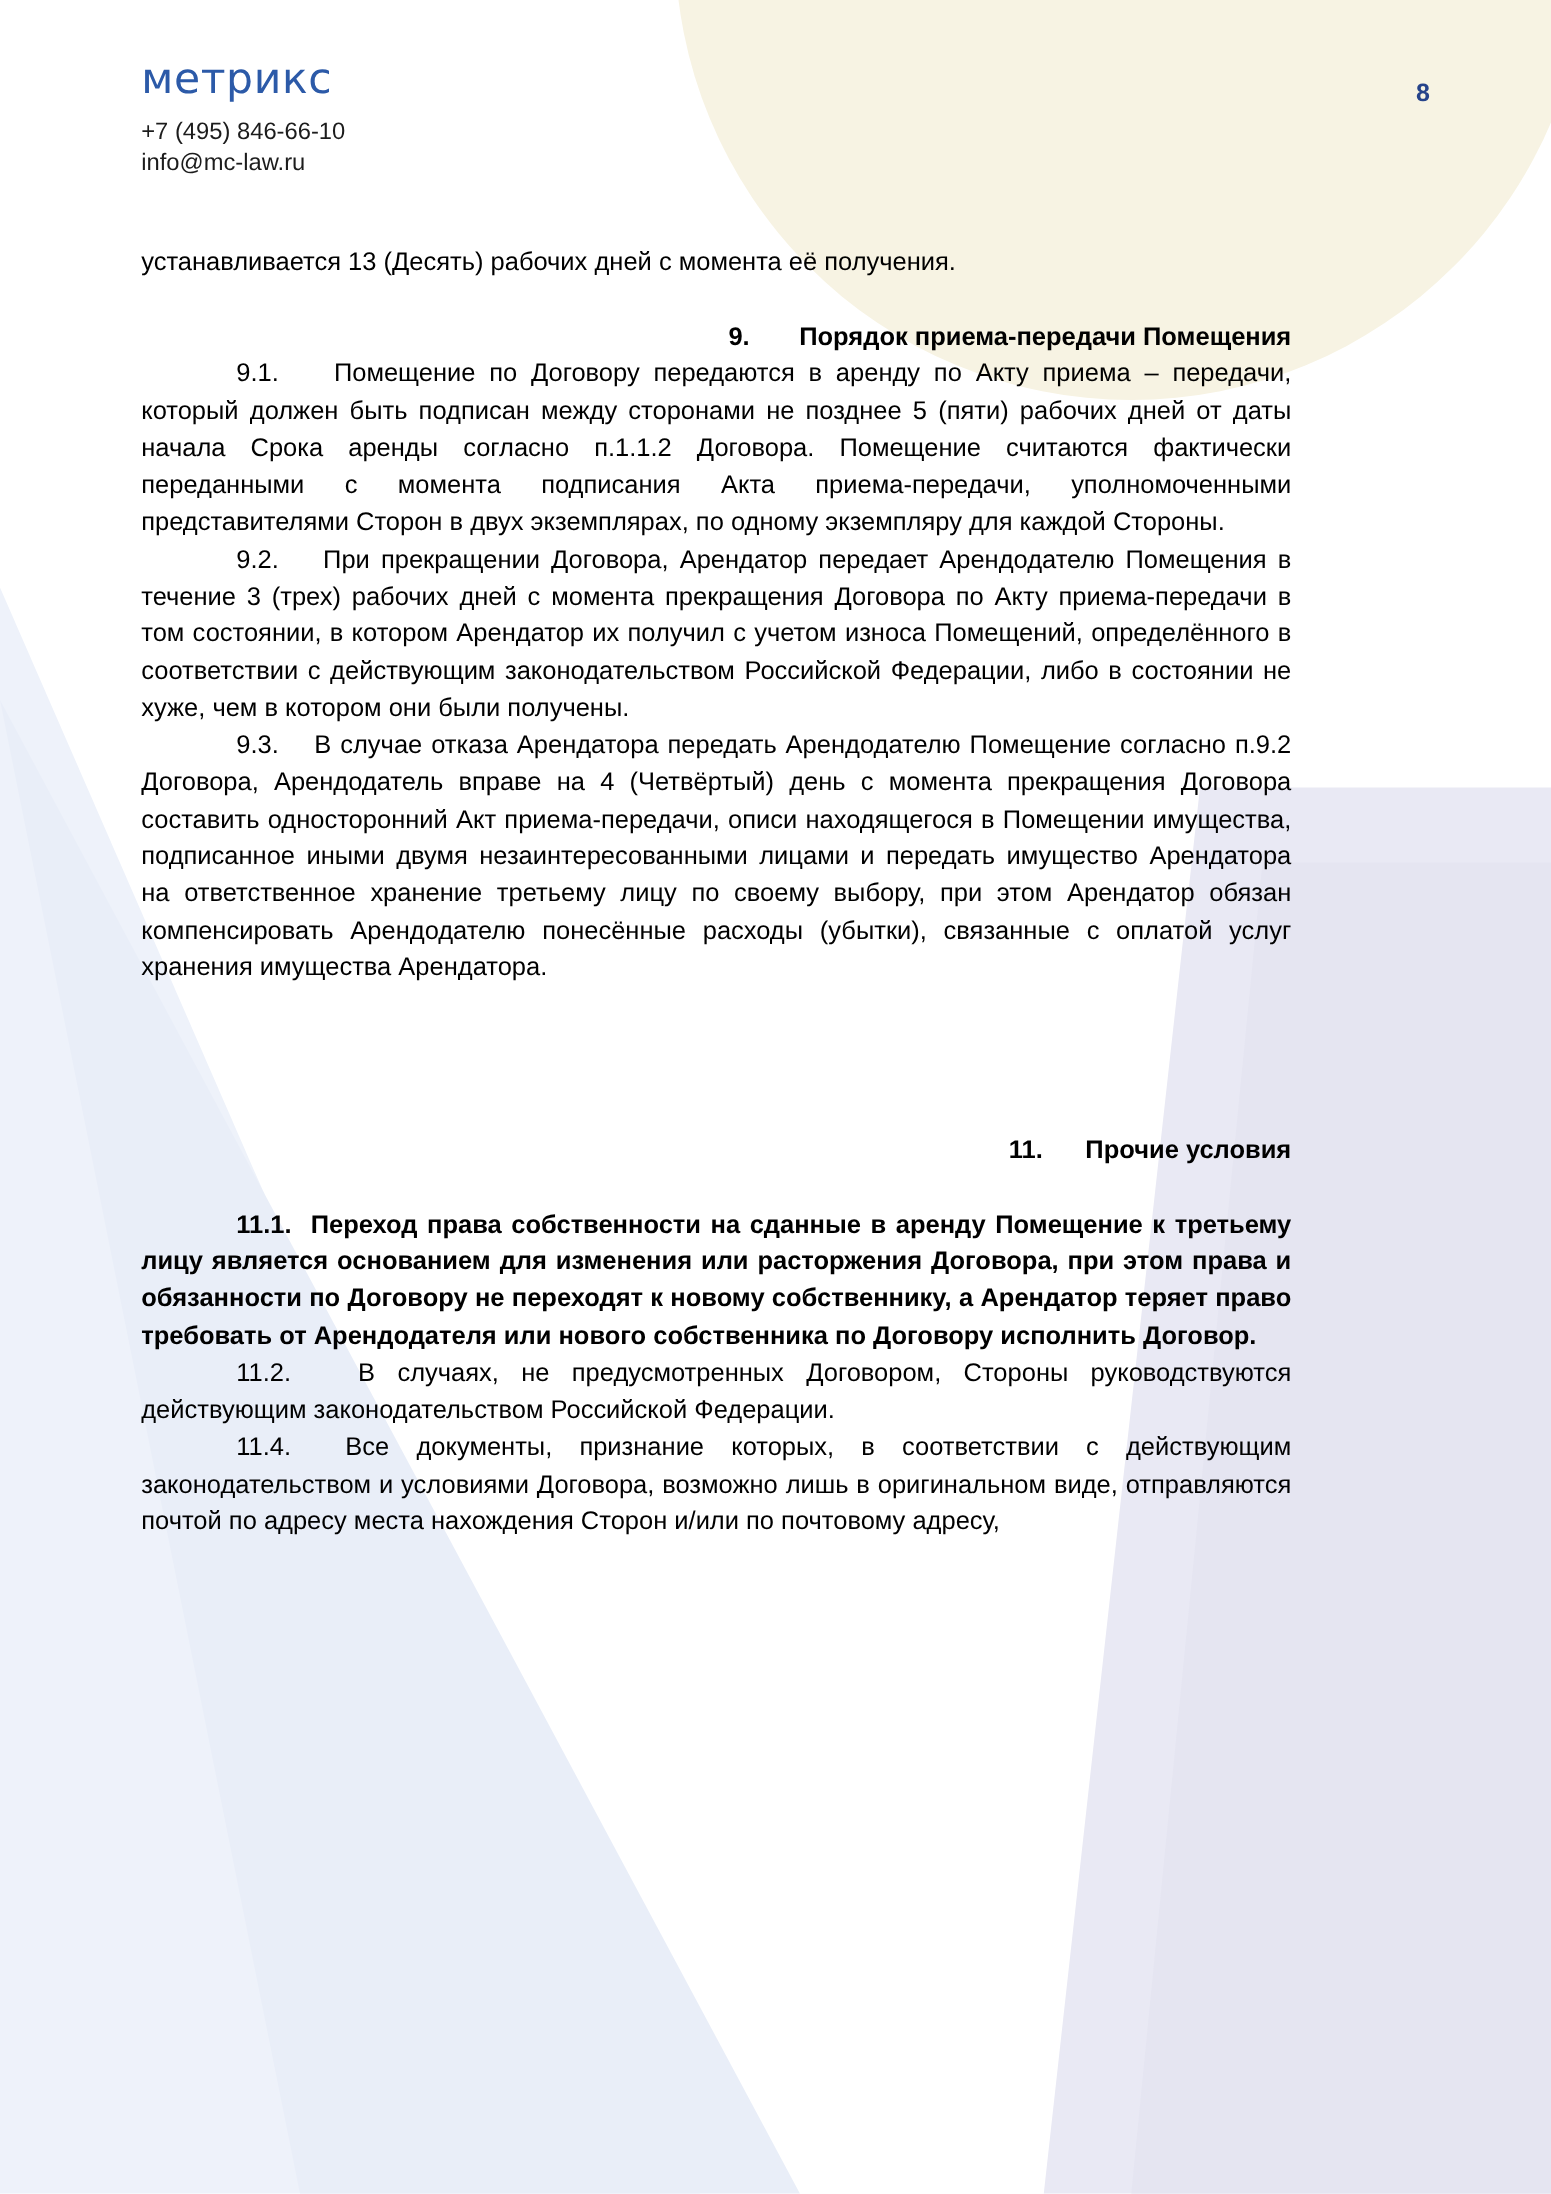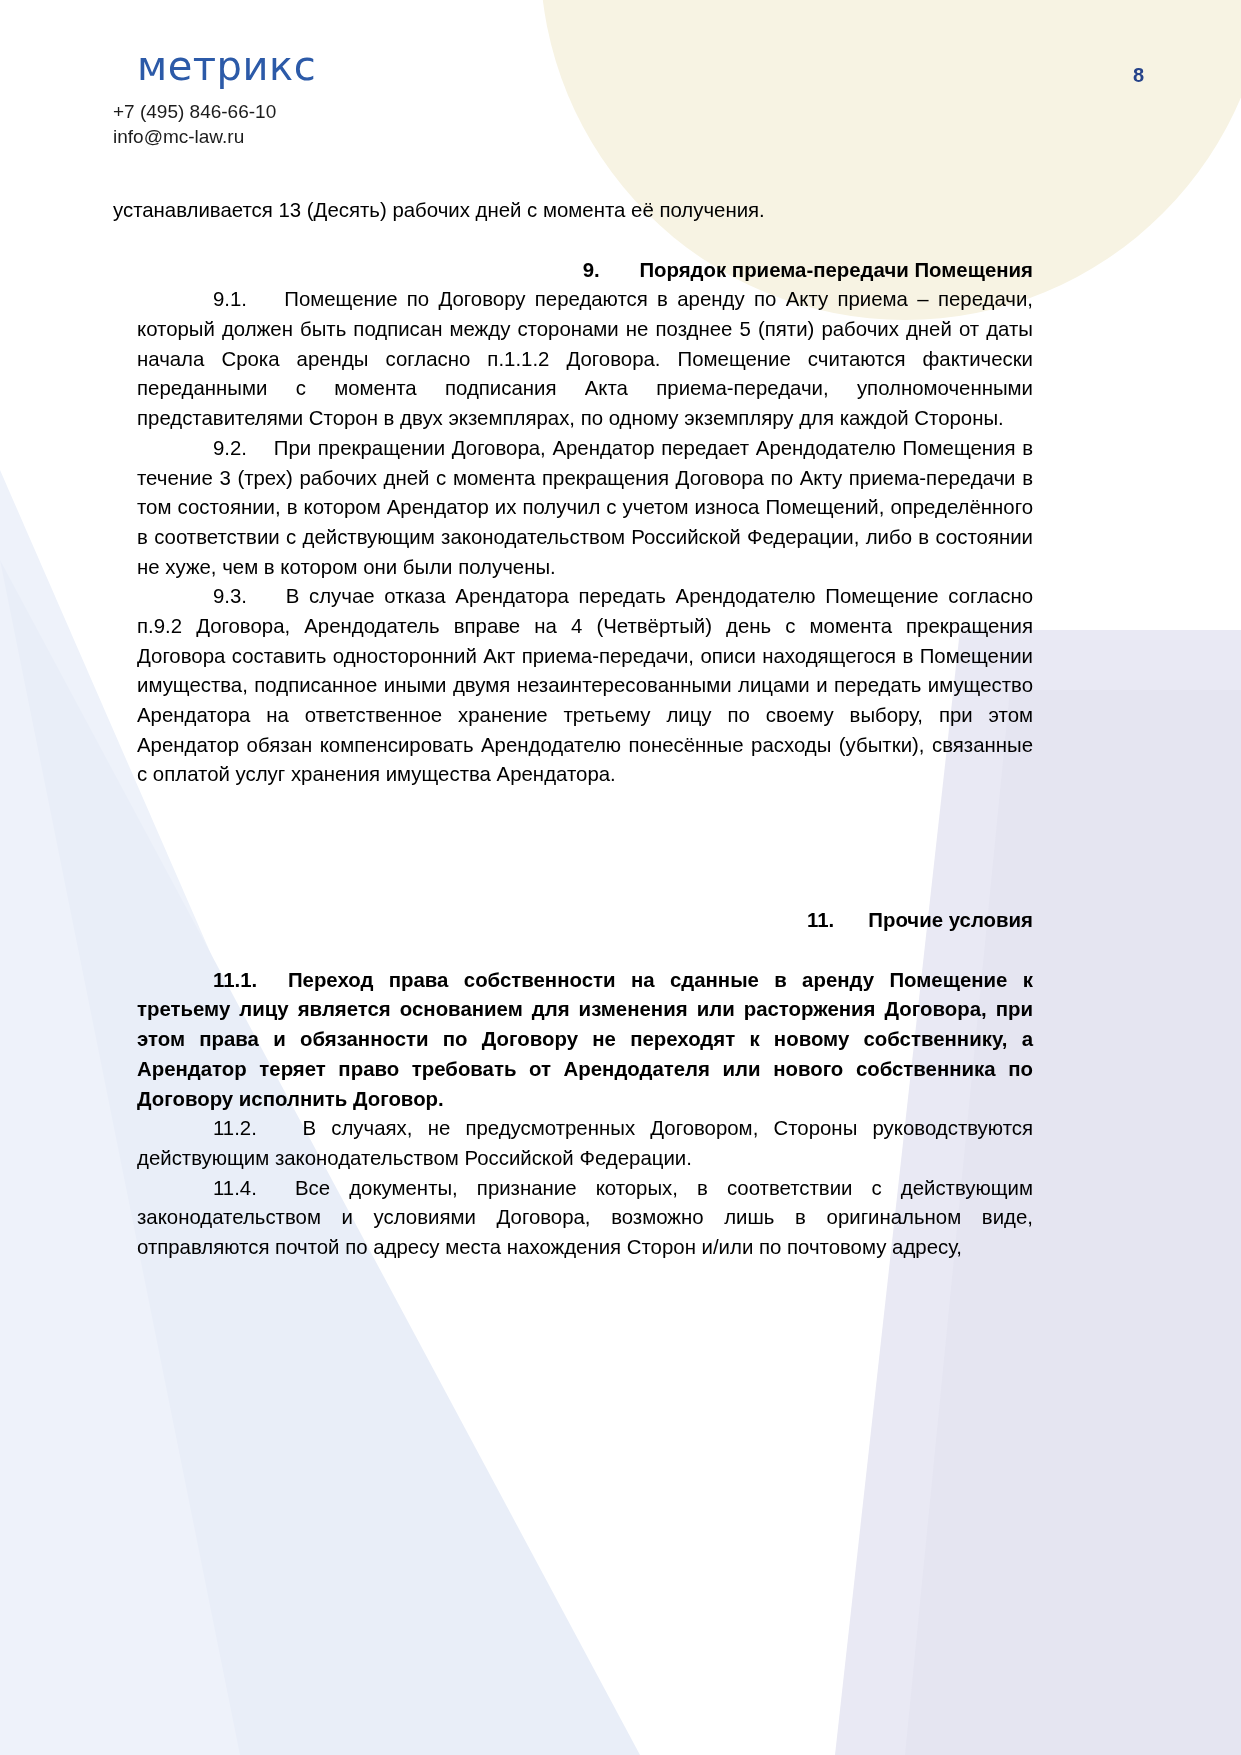--- a/index.html
+++ b/index.html
@@ -41,27 +41,26 @@
     width: 1241px;
     height: 170px;
   }
   .brand {
     position: absolute;
     left: 113px;
     top: 46px;
   }
   .brand-logo {
     font-family: "DejaVu Sans", sans-serif;
-    font-size: 40px;
+    font-size: 34px;
     font-weight: 400;
     letter-spacing: 0.5px;
     color: #2c5aa8;
     line-height: 1;
     white-space: nowrap;
-    margin-left: 24px;
   }
   .brand-contact {
     margin-top: 13px;
     font-family: "Liberation Sans", sans-serif;
     font-size: 19px;
     color: #1c1c1c;
     line-height: 1.32;
     white-space: nowrap;
   }
   .page-number {
@@ -88,21 +87,20 @@
     font-size: 20.4px;
     line-height: 1.455;
     color: #000000;
     text-align: justify;
     text-justify: inter-word;
     margin: 0;
     hyphens: none;
   }
   .p.indent {
     text-indent: 76px;
-    margin-left: 24px;
   }
   .p.bold {
     font-weight: bold;
   }
   .heading {
     font-family: "Liberation Sans", sans-serif;
     font-size: 20.4px;
     font-weight: bold;
     color: #000000;
     text-align: right;

